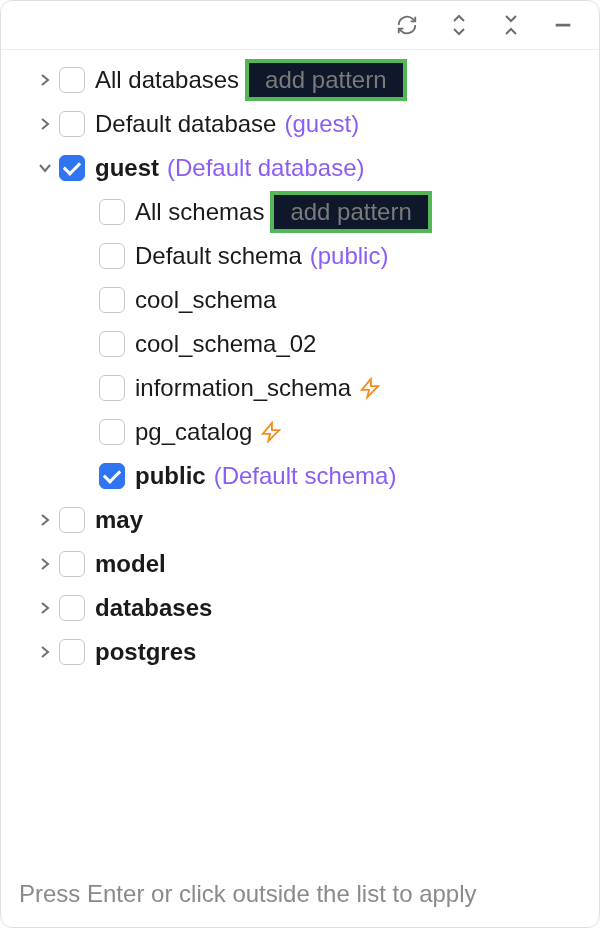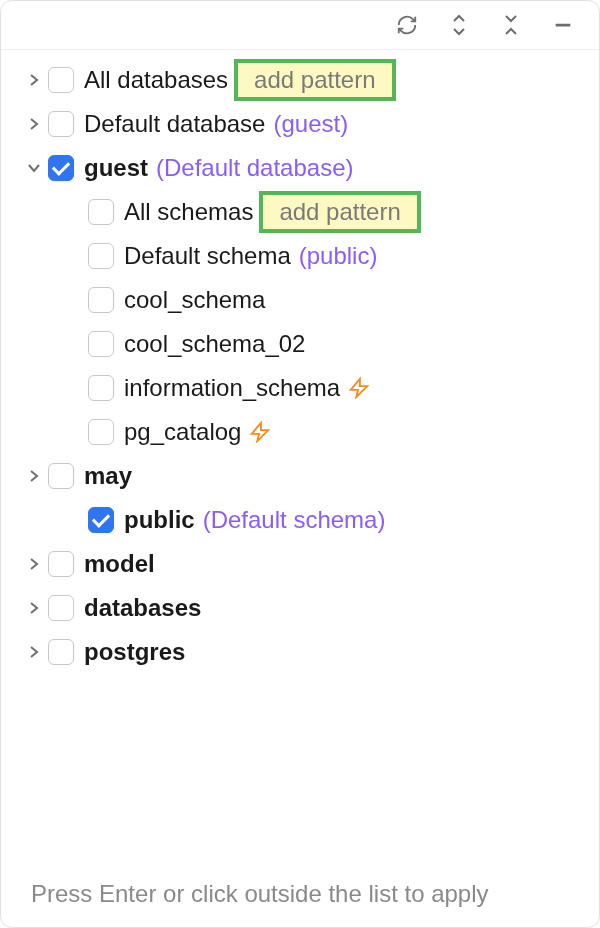--- a/index.html
+++ b/index.html
@@ -24,21 +24,21 @@
     .toolbar-icon {
       width: 24px;
       height: 24px;
       display: flex;
       align-items: center;
       justify-content: center;
       color: #6e6e6e;
       cursor: pointer;
     }
     .tree {
-      padding: 8px 5px;
+      padding: 8px 16px;
       overflow-y: auto;
     }
     .row {
       display: flex;
       align-items: center;
       height: 44px;
       padding-left: 14px;
       font-size: 24px;
       color: #1a1a1a;
       white-space: nowrap;
@@ -78,38 +78,38 @@
       border-width: 0 3px 3px 0;
       transform: rotate(45deg) translate(-1px,-1px);
     }
     .label { }
     .label.bold { font-weight: 700; }
     .annotation { color: #8b5cf6; margin-left: 8px; }
     .add-pattern {
       display: inline-flex;
       align-items: center;
       justify-content: center;
-      background: #fef9c3;
+      background: #0f172a;
       border: 4px solid #53b757;
       color: #7a7a7a;
       font-size: 24px;
       padding: 2px 16px;
       margin-left: 6px;
       height: 42px;
       cursor: text;
     }
     .bolt {
       display: inline-flex;
       margin-left: 8px;
       color: #f58c1f;
     }
     .footer {
       position: absolute;
       bottom: 16px;
-      left: 30px;
+      left: 18px;
       right: 30px;
       color: #8a8a8a;
       font-size: 24px;
       line-height: 1.4;
     }
     svg { display: block; }
   </style>
 </head>
 <body>
 
@@ -218,44 +218,44 @@
     <span class="expander hidden"></span>
     <span class="checkbox"></span>
     <span class="label">pg_catalog</span>
     <span class="bolt">
       <svg width="22" height="22" viewBox="0 0 24 24" fill="none" stroke="currentColor" stroke-width="2">
           <polygon points="13,2 3,14 11,14 9,22 21,10 13,10"></polygon>
         </svg>
     </span>
   </div>
 
-  <div class="row">
-    <span class="expander">
-      <svg width="14" height="14" viewBox="0 0 14 14" fill="none" stroke="currentColor" stroke-width="2">
-          <polyline points="4,2 10,7 4,12"></polyline>
-        </svg>
-    </span>
-    <span class="checkbox"></span>
-    <span class="label bold">may</span>
-  </div>
-
   <div class="row child">
     <span class="expander hidden"></span>
     <span class="checkbox checked"></span>
     <span class="label bold">public</span>
     <span class="annotation">(Default schema)</span>
   </div>
 
   <div class="row">
     <span class="expander">
       <svg width="14" height="14" viewBox="0 0 14 14" fill="none" stroke="currentColor" stroke-width="2">
           <polyline points="4,2 10,7 4,12"></polyline>
         </svg>
     </span>
     <span class="checkbox"></span>
+    <span class="label bold">may</span>
+  </div>
+
+  <div class="row">
+    <span class="expander">
+      <svg width="14" height="14" viewBox="0 0 14 14" fill="none" stroke="currentColor" stroke-width="2">
+          <polyline points="4,2 10,7 4,12"></polyline>
+        </svg>
+    </span>
+    <span class="checkbox"></span>
     <span class="label bold">model</span>
   </div>
 
   <div class="row">
     <span class="expander">
       <svg width="14" height="14" viewBox="0 0 14 14" fill="none" stroke="currentColor" stroke-width="2">
           <polyline points="4,2 10,7 4,12"></polyline>
         </svg>
     </span>
     <span class="checkbox"></span>

